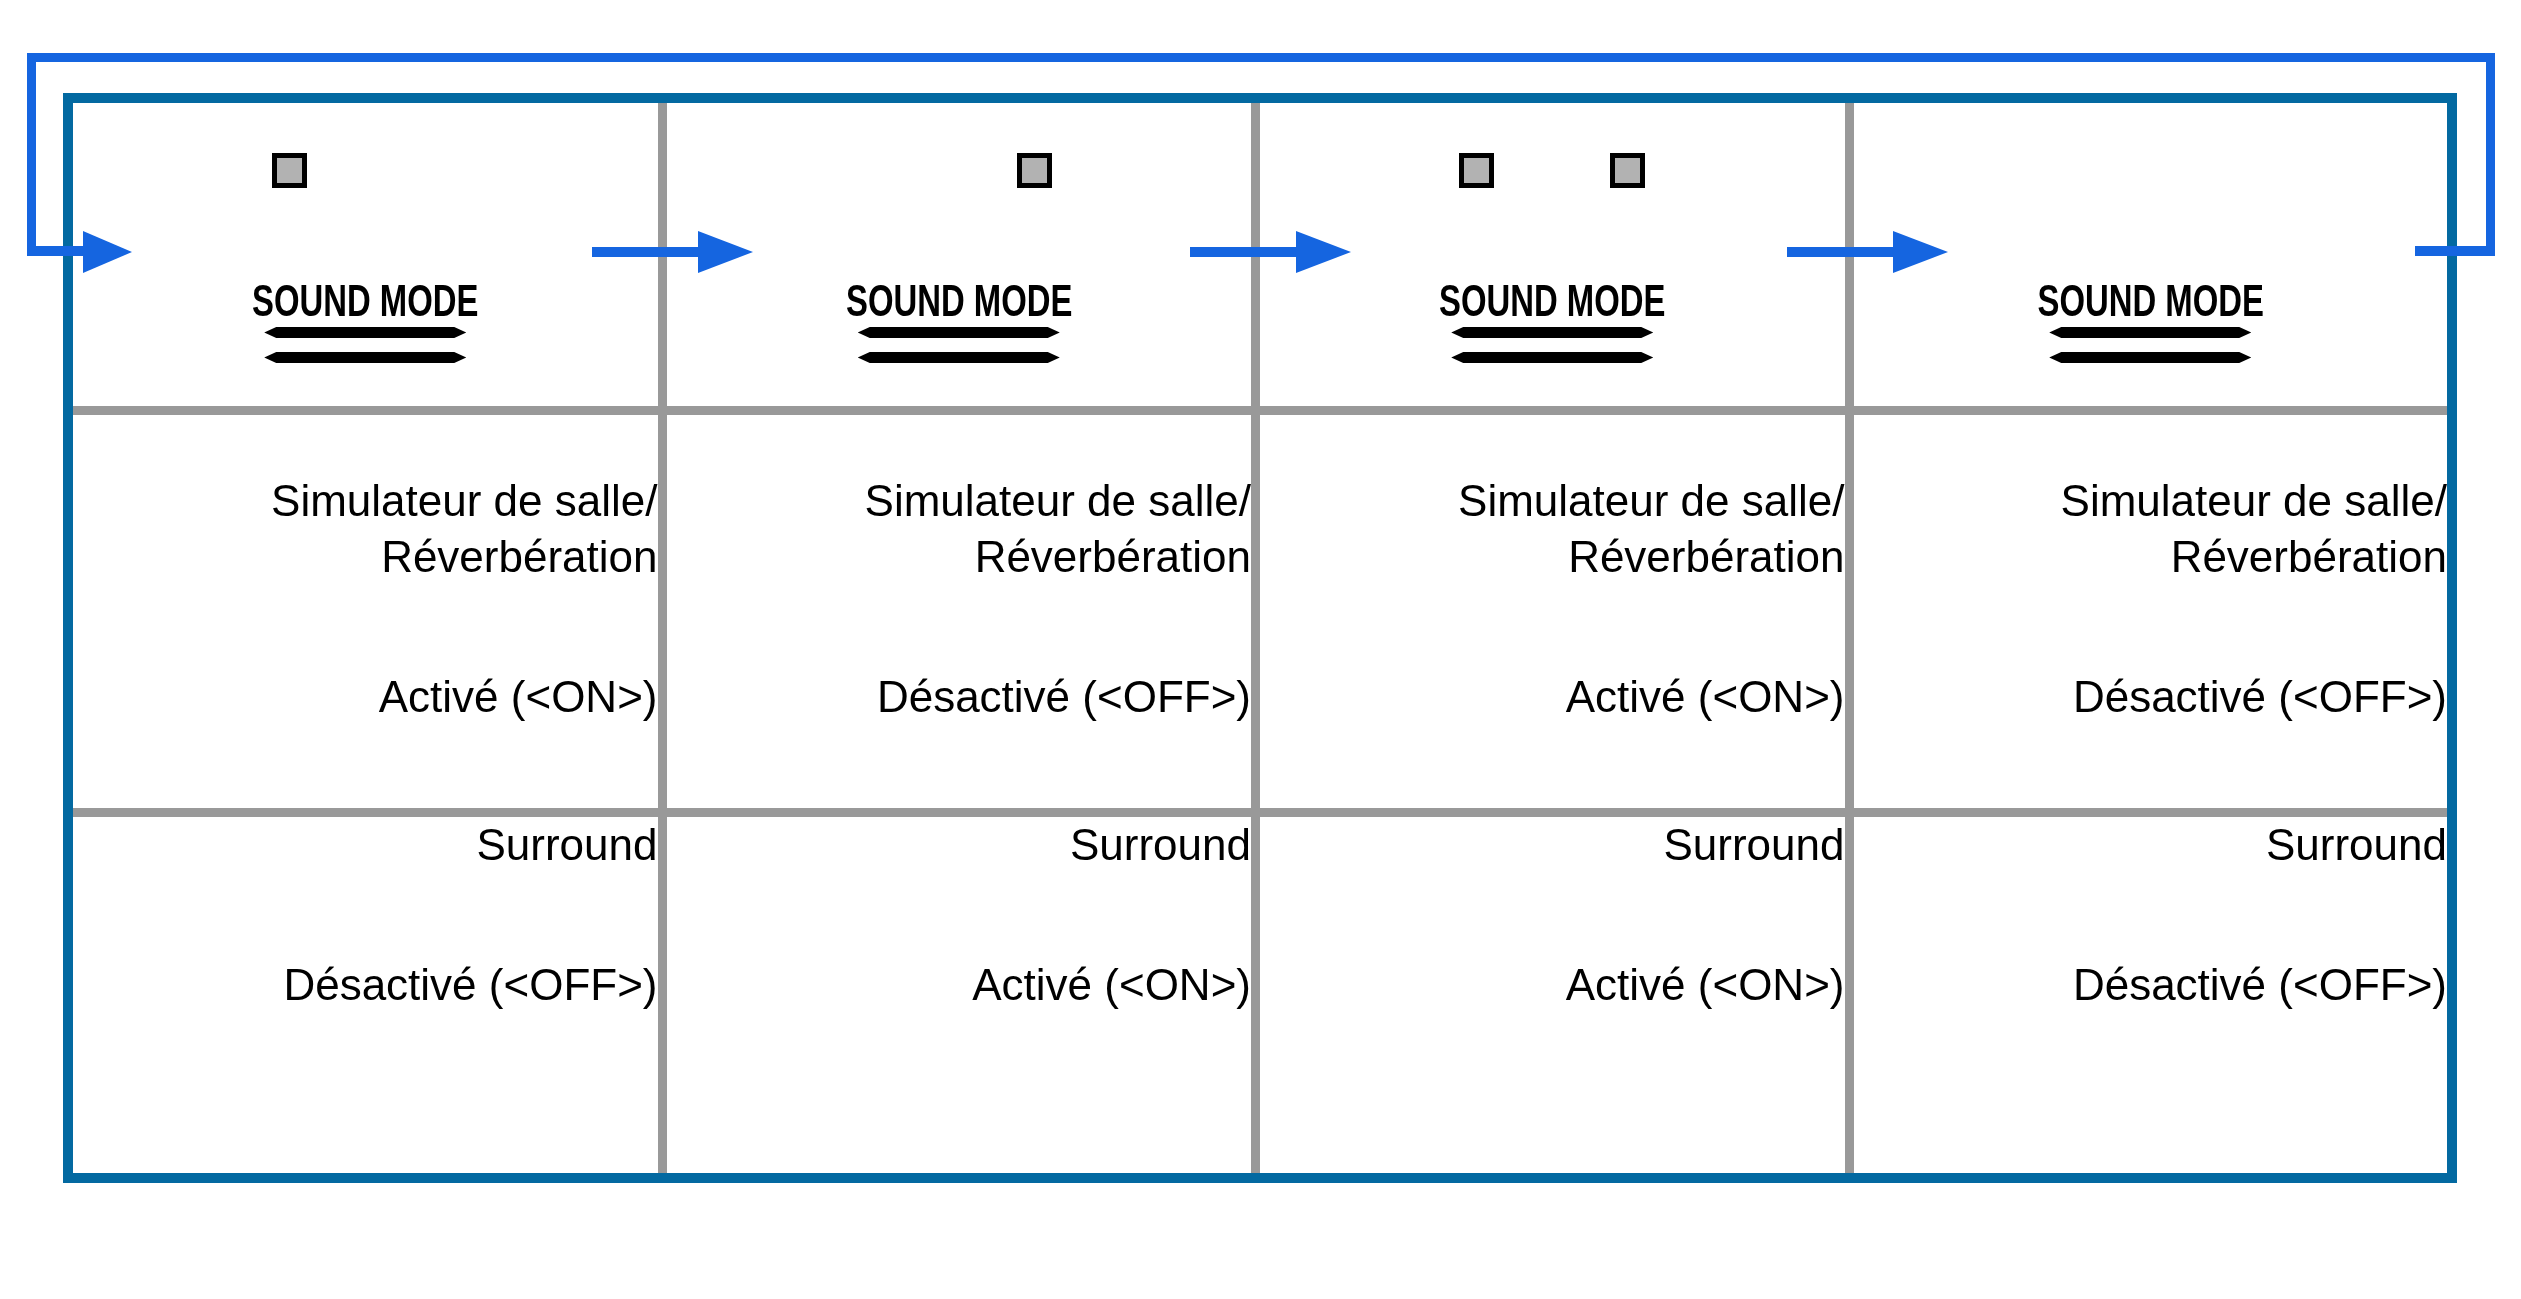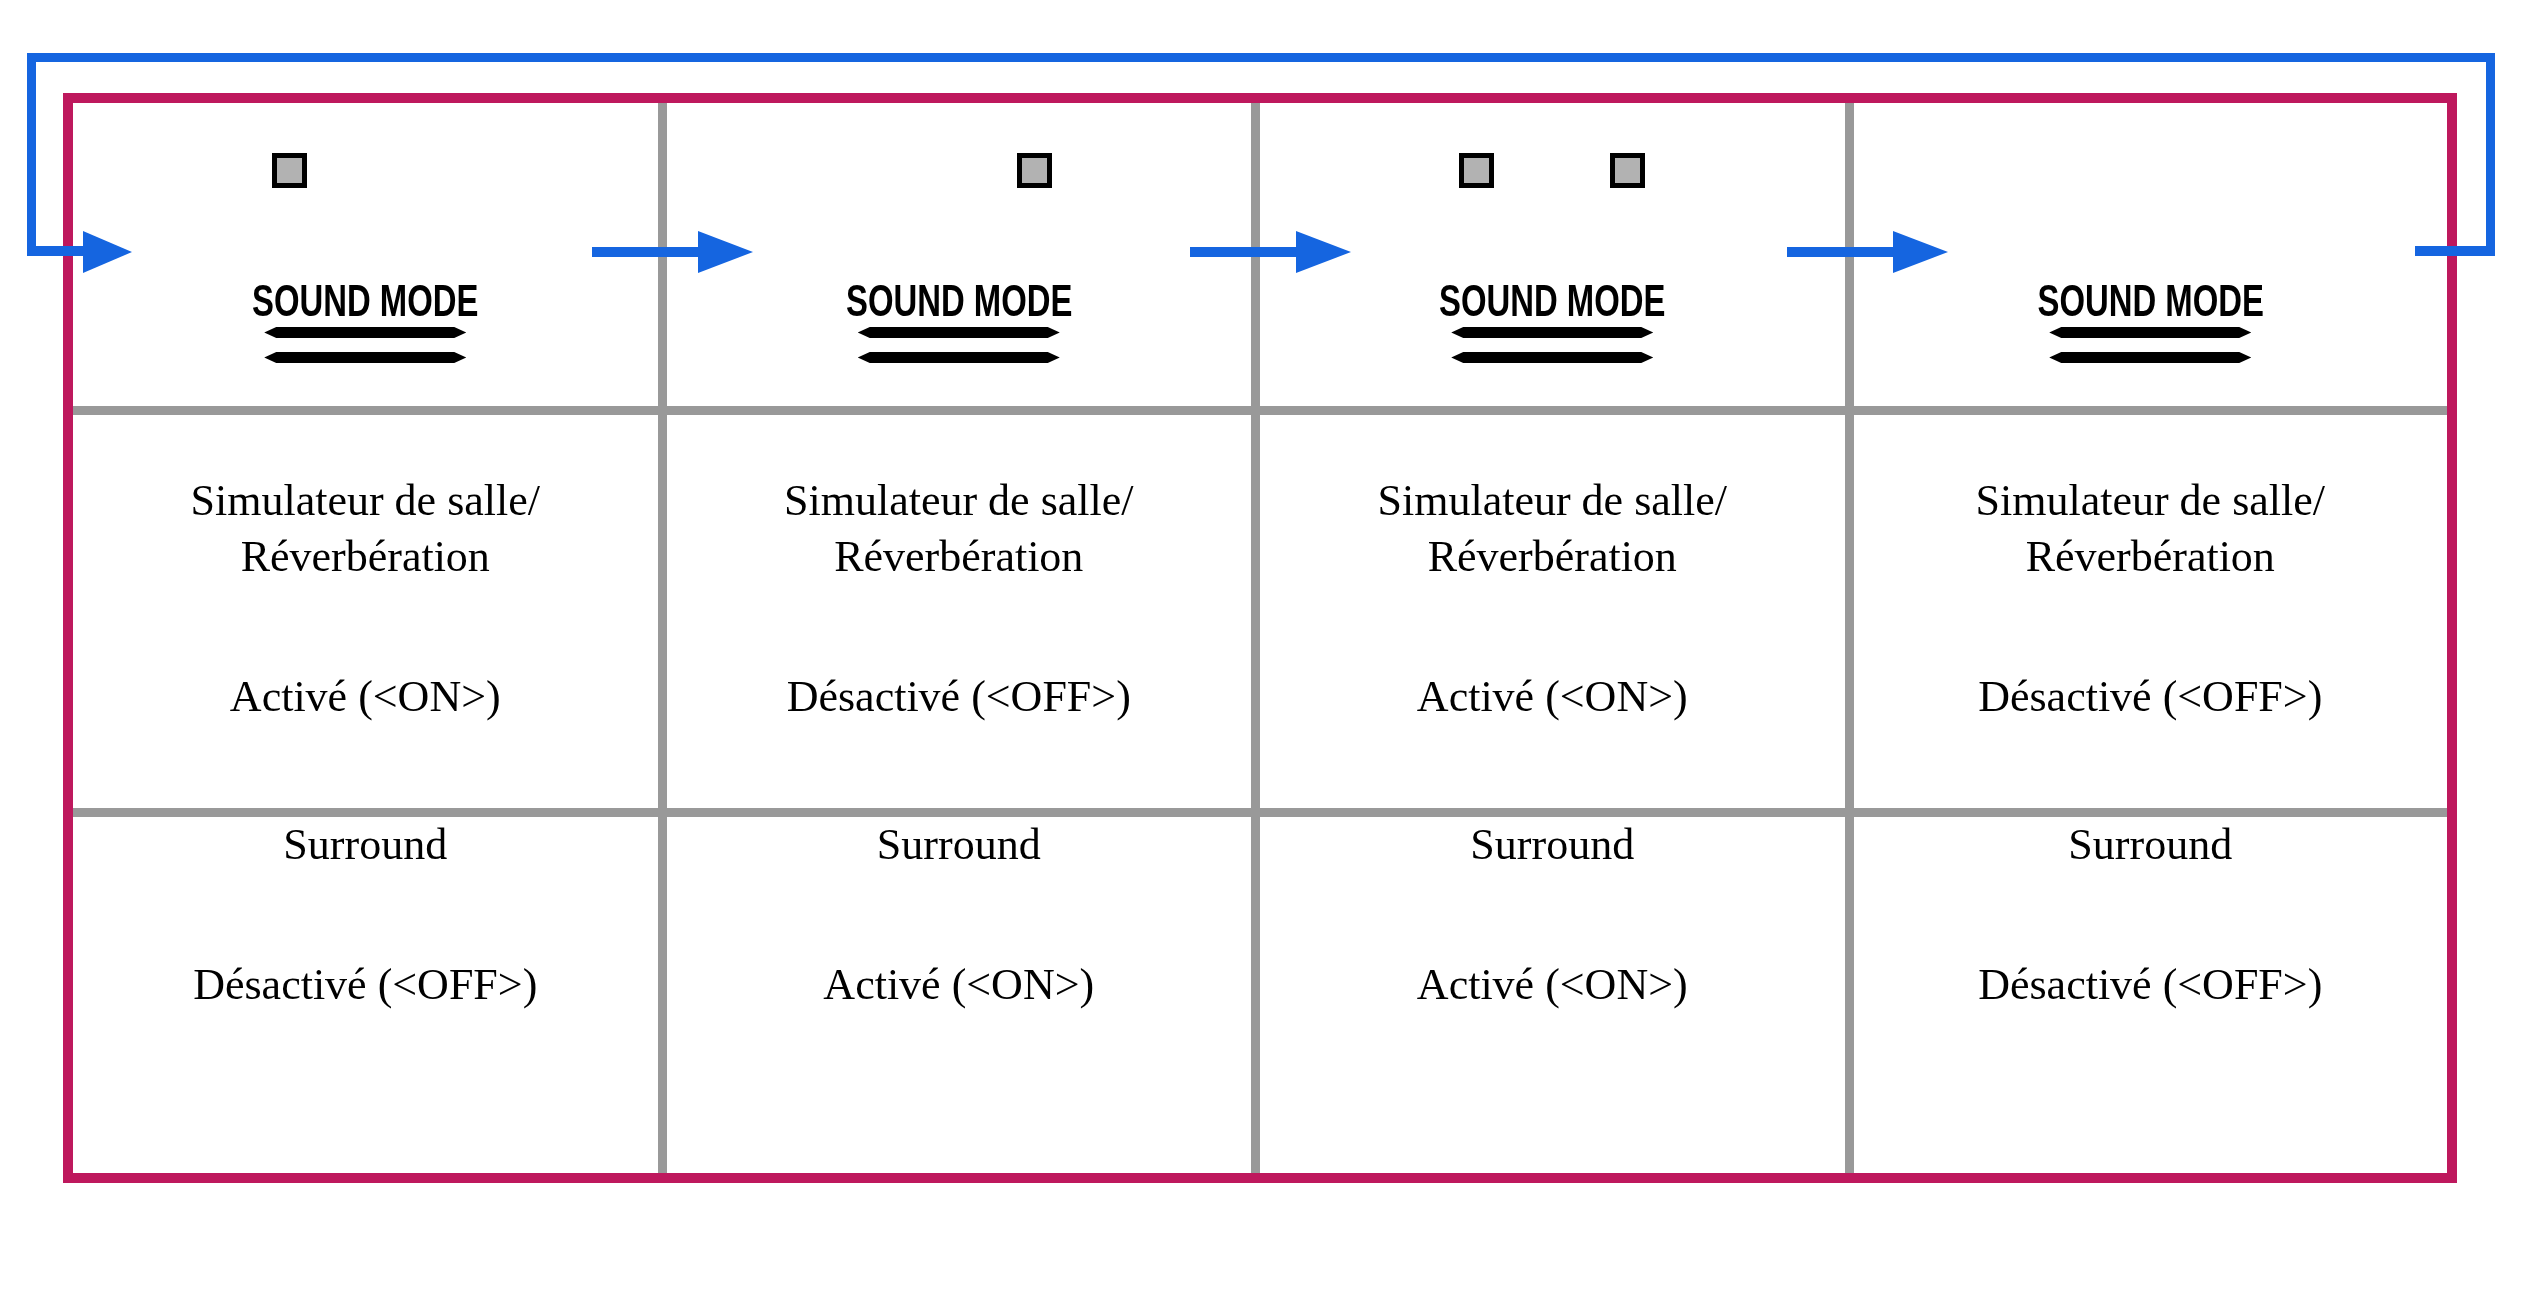--- a/index.html
+++ b/index.html
@@ -19,39 +19,39 @@
                border-left:49px solid #1565E0;}
   .arrow      {position:absolute;top:231px;width:161px;height:42px;z-index:6;}
   .arrow .shaft{position:absolute;left:0;top:16px;width:106px;height:10px;background:#1565E0;}
   .arrow .head {position:absolute;left:106px;top:0;width:0;height:0;
                border-top:21px solid transparent;border-bottom:21px solid transparent;
                border-left:55px solid #1565E0;}
   .arrow.a1{left:592px;} .arrow.a2{left:1190px;} .arrow.a3{left:1787px;}
   
   .state-table{
     position:absolute;left:63px;top:93px;width:2394px;height:1090px;box-sizing:border-box;
-    border:10px solid #be185d;display:grid;z-index:1;
+    border:10px solid #0369a1;display:grid;z-index:1;
     grid-template-columns:repeat(4,1fr);grid-template-rows:312px 402px 1fr;
   }
   .cell{position:relative;box-sizing:border-box;background:#fff;}
   .br{border-right:9px solid #999;}
   .bb{border-bottom:9px solid #999;}
   
   .leds{position:absolute;left:0;top:50px;width:100%;height:35px;}
   .led{position:absolute;top:0;width:25px;height:25px;border:5px solid #000;background:#B2B2B2;}
   .led.lpos{left:calc(50% - 93px);}
   .led.rpos{left:calc(50% + 58px);}
   .sound-mode{position:absolute;left:0;top:176px;width:100%;text-align:center;}
   .sm-text{font-weight:bold;font-size:45px;line-height:44px;white-space:nowrap;
            transform:scaleX(0.73);transform-origin:50% 50%;letter-spacing:0;}
   .sm-bar{width:202px;height:11px;background:#000;margin:4px auto 0;
           clip-path:polygon(12px 0,calc(100% - 12px) 0,100% 50%,calc(100% - 12px) 100%,12px 100%,0 50%);}
   .sm-bar.b2{margin-top:14px;}
   
-  .txt{font-size:44px;line-height:56px;text-align:center;font-family:Liberation Serif, serif;}
+  .txt{font-size:44px;line-height:56px;text-align:right;}
   .sim-cell{padding-top:58px;}
   .sur-cell{}
   .state-line{margin-top:84px;}
 </style>
 </head>
 <body>
 
 <div class="canvas">
 
   <div class="blue loop-top"></div>

